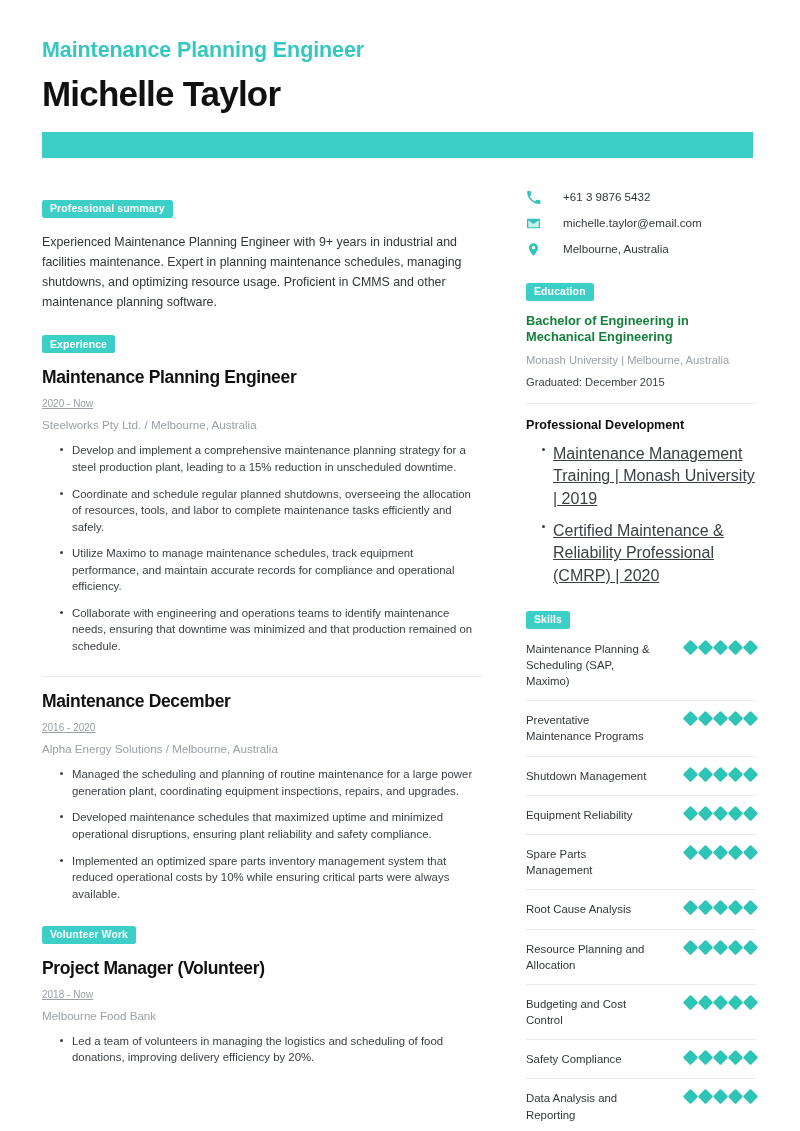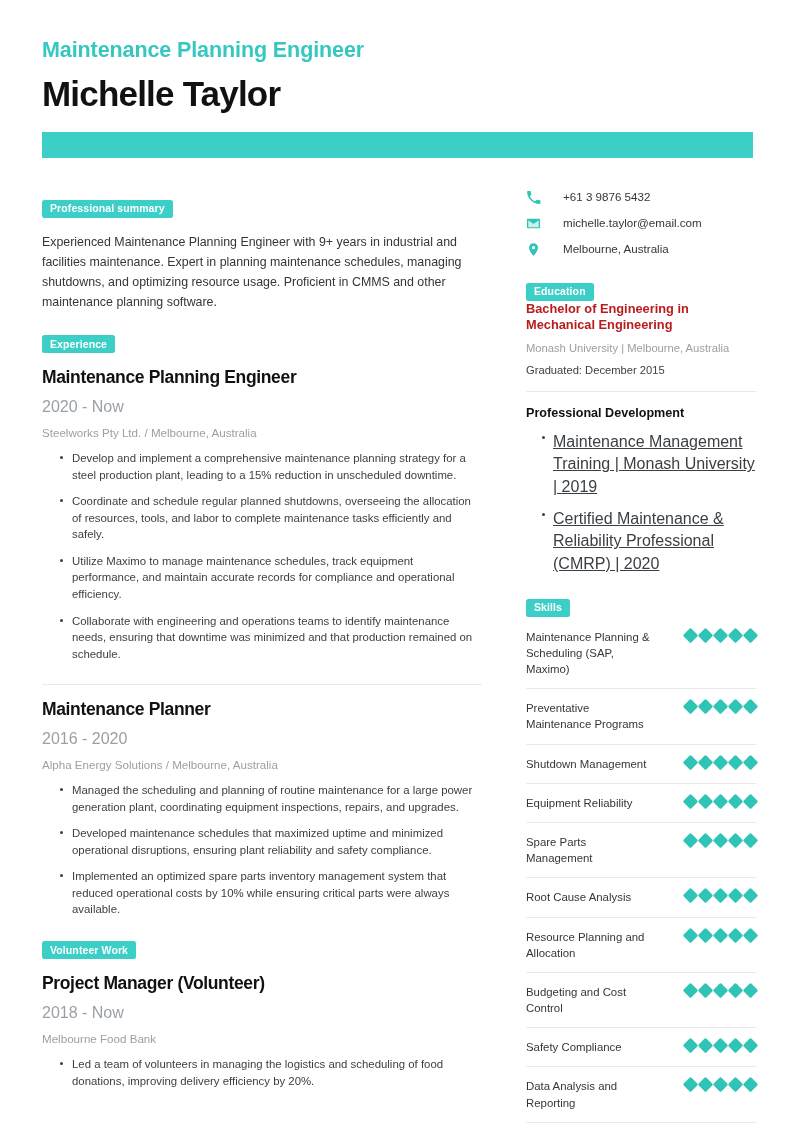--- a/index.html
+++ b/index.html
@@ -69,23 +69,24 @@
   .exp-block { margin-top: 14px; }
   .exp-role {
     font-size: 17.5px;
     font-weight: bold;
     color: #111111;
     letter-spacing: -0.35px;
     line-height: 1.2;
   }
   .exp-dates {
     margin-top: 9px;
-    font-size: 16px;
+    font-size: 10px;
     color: #9aa0a6;
     line-height: 1.3;
+    text-decoration: underline;
   }
   .exp-company {
     margin-top: 7px;
     font-size: 11.6px;
     color: #9aa0a6;
     line-height: 1.3;
   }
   .bullets { margin-top: 10px; padding-left: 18px; list-style: none; }
   .bullets li {
     position: relative;
@@ -113,24 +114,24 @@
   }
 
   
   .contact-list { display: flex; flex-direction: column; gap: 11px; }
   .contact-row { display: flex; align-items: center; gap: 22px; }
   .contact-icon { width: 15px; height: 15px; flex: 0 0 15px; display: block; }
   .contact-text { font-size: 11.6px; color: #32373b; line-height: 1.25; }
 
   
   .edu-head {
-    margin-top: 0;
+    margin-top: 12px;
     font-size: 12.8px;
     font-weight: bold;
-    color: #b91c1c;
+    color: #15803d;
     line-height: 1.32;
   }
   .edu-sub {
     margin-top: 7px;
     font-size: 11.2px;
     color: #9aa0a6;
     line-height: 1.3;
   }
   .edu-grad {
     margin-top: 7px;
@@ -224,21 +225,21 @@
             <li>Develop and implement a comprehensive maintenance planning strategy for a steel production plant, leading to a 15% reduction in unscheduled downtime.</li>
             <li>Coordinate and schedule regular planned shutdowns, overseeing the allocation of resources, tools, and labor to complete maintenance tasks efficiently and safely.</li>
             <li>Utilize Maximo to manage maintenance schedules, track equipment performance, and maintain accurate records for compliance and operational efficiency.</li>
             <li>Collaborate with engineering and operations teams to identify maintenance needs, ensuring that downtime was minimized and that production remained on schedule.</li>
           </ul>
         </div>
 
         <div class="divider-left"></div>
 
         <div class="exp-block">
-          <div class="exp-role">Maintenance Planner</div>
+          <div class="exp-role">Maintenance December</div>
           <div class="exp-dates">2016 -  2020</div>
           <div class="exp-company">Alpha Energy Solutions  /  Melbourne, Australia</div>
           <ul class="bullets">
             <li>Managed the scheduling and planning of routine maintenance for a large power generation plant, coordinating equipment inspections, repairs, and upgrades.</li>
             <li>Developed maintenance schedules that maximized uptime and minimized operational disruptions, ensuring plant reliability and safety compliance.</li>
             <li>Implemented an optimized spare parts inventory management system that reduced operational costs by 10% while ensuring critical parts were always available.</li>
           </ul>
         </div>
       </div>
 

